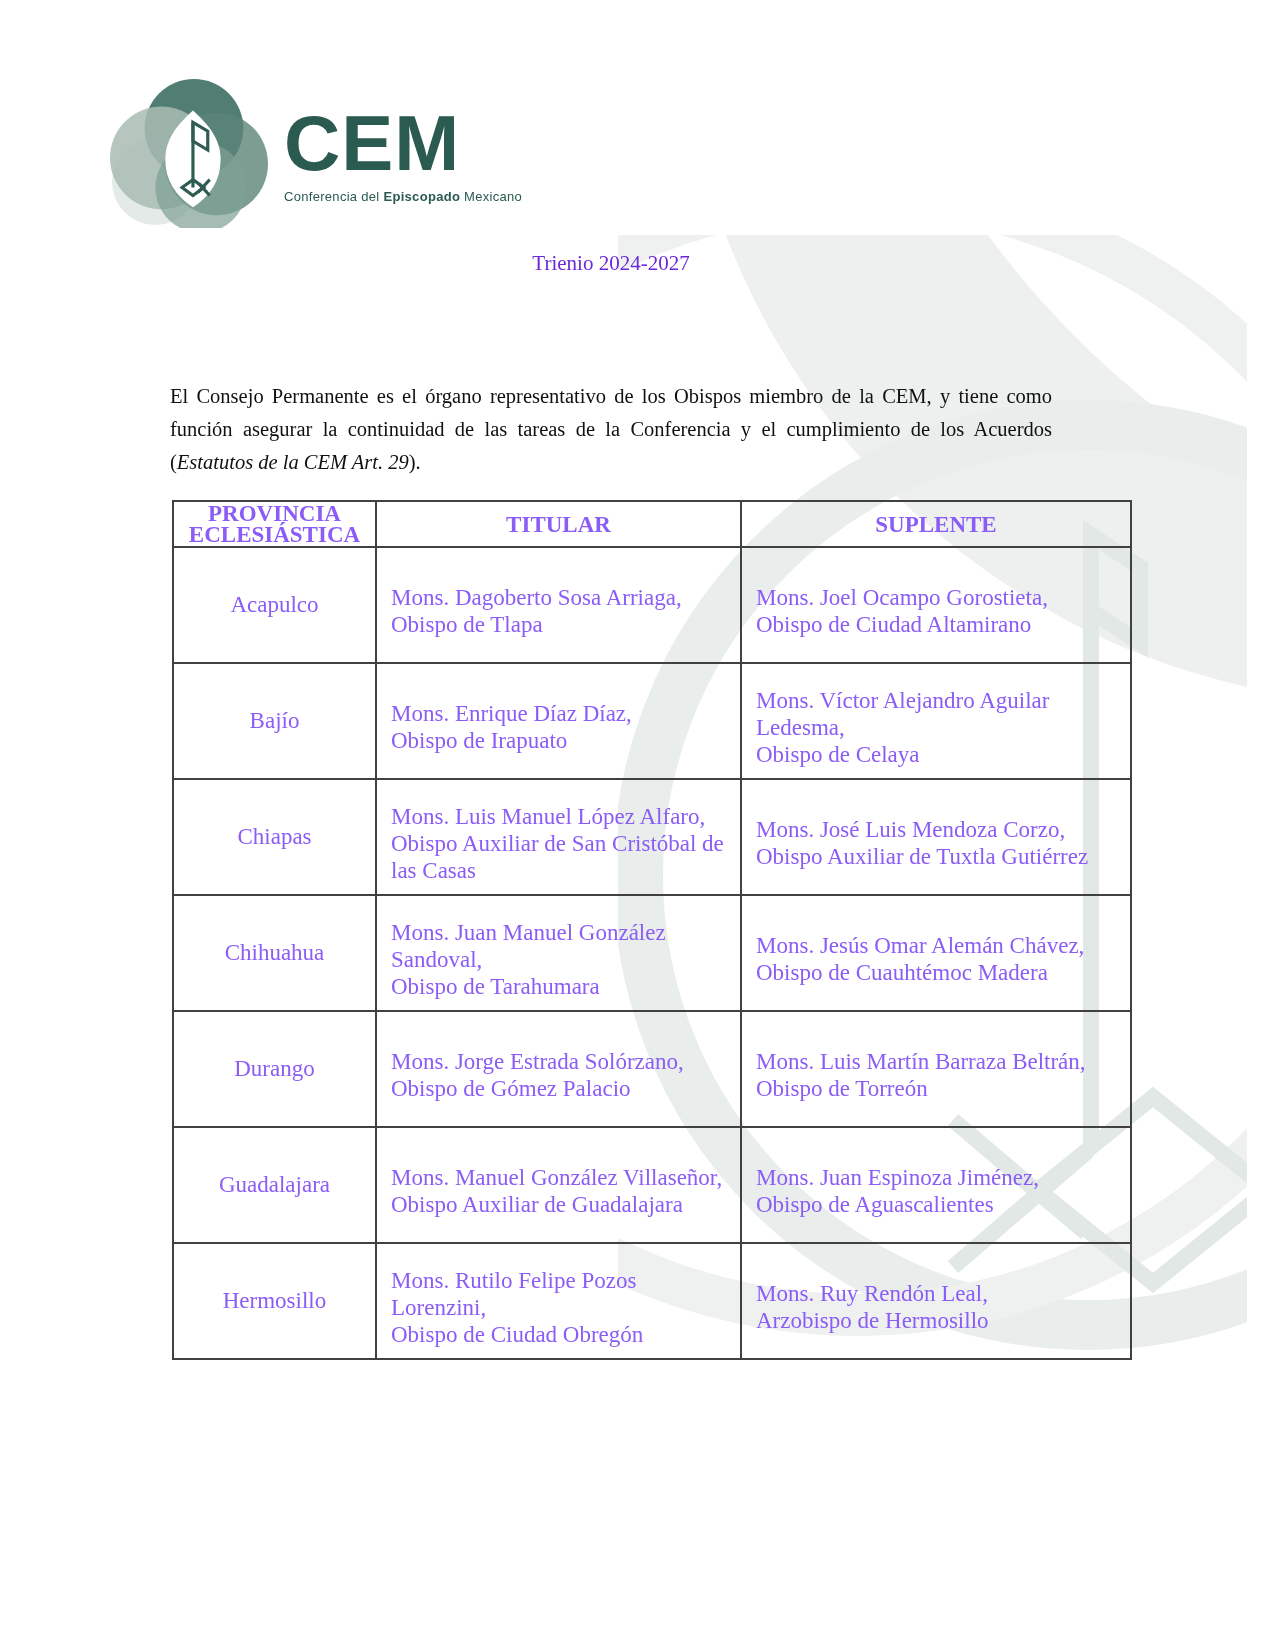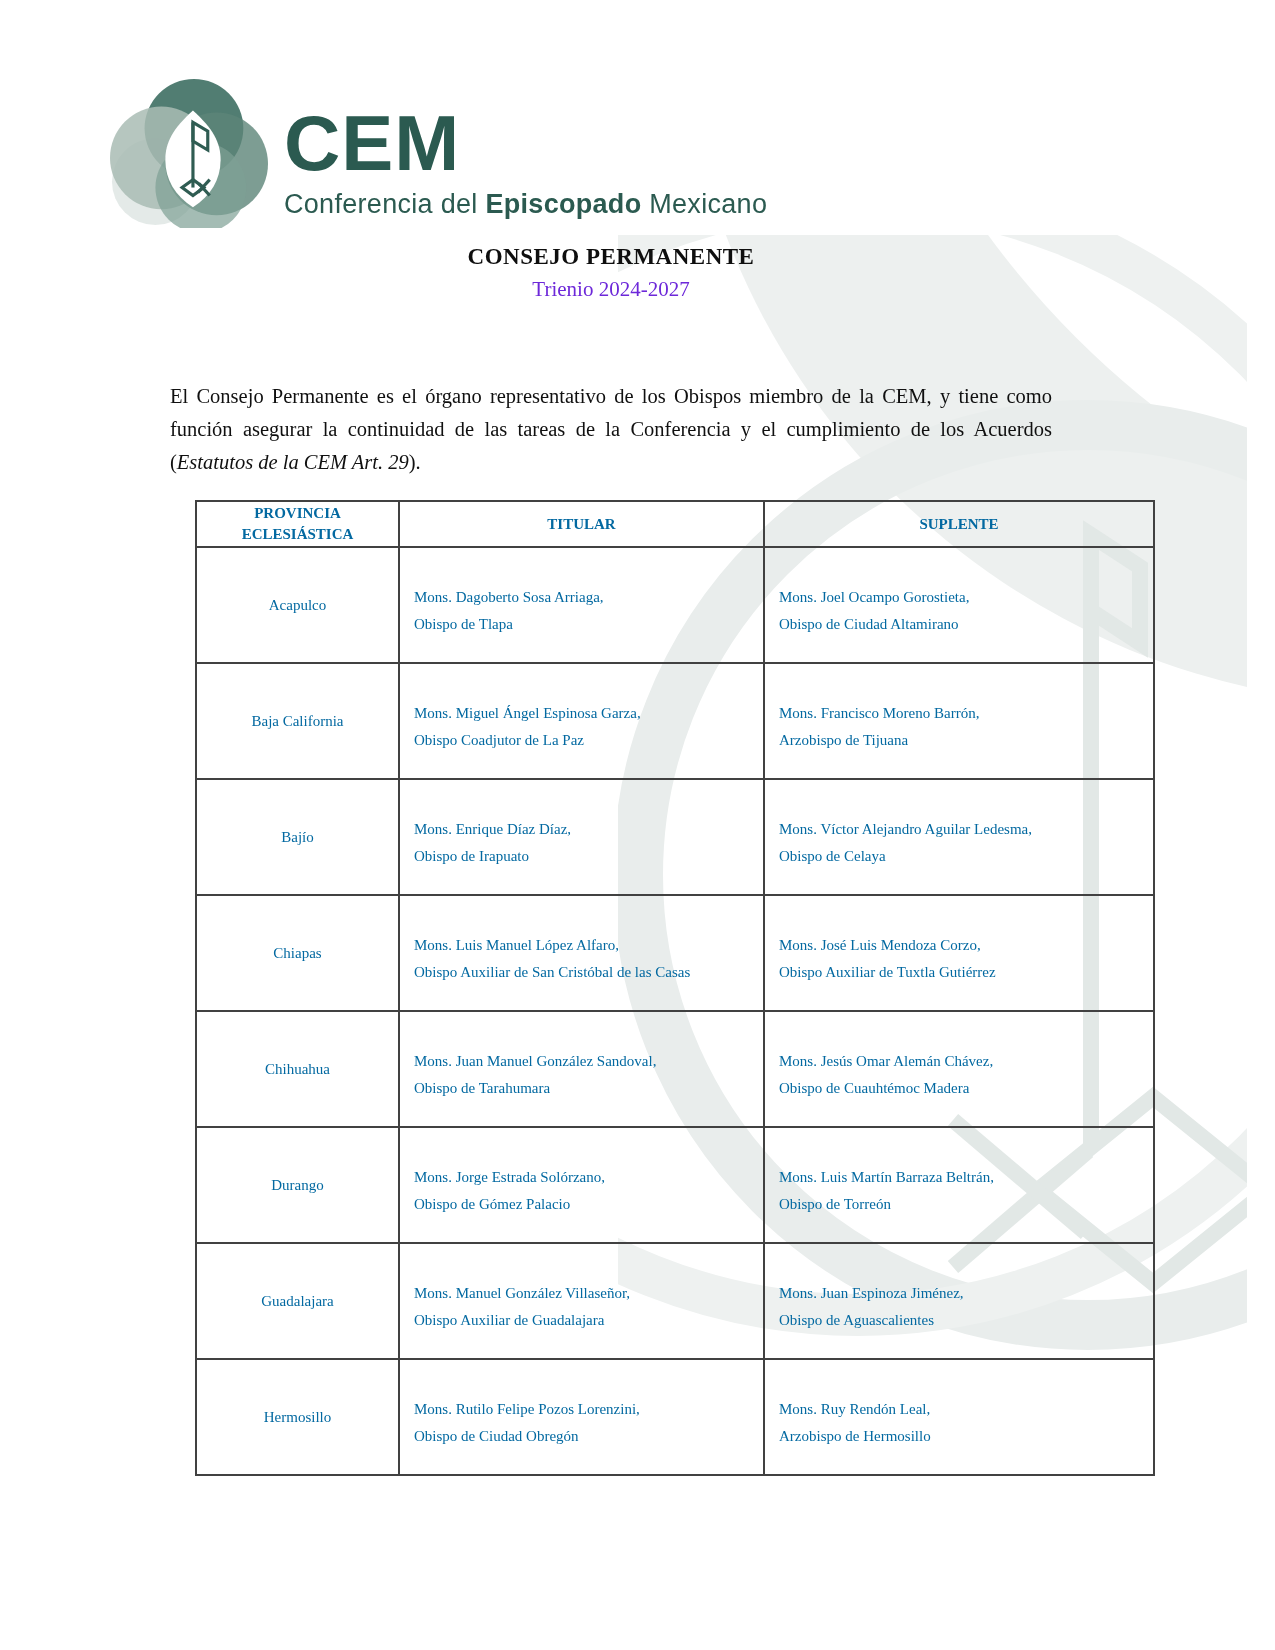--- a/index.html
+++ b/index.html
@@ -7,36 +7,36 @@
   .page{position:relative;width:1247px;height:1650px;overflow:hidden;background:#fff;}
 
   
   .watermark{position:absolute;left:618px;top:235px;width:657px;height:1215px;pointer-events:none;}
 
   
   .logo-block{position:absolute;left:110px;top:76px;display:flex;align-items:flex-start;}
   .logo-mark{width:158px;height:152px;flex:0 0 auto;}
   .logo-text{margin-left:16px;font-family:"Liberation Sans", sans-serif;}
   .logo-acronym{font-size:78px;font-weight:bold;letter-spacing:1px;line-height:1;margin-top:28px;color:#2b5a50;}
-  .logo-tagline{font-size:27px;letter-spacing:.3px;color:#2b5a50;margin-top:7px;}
+  .logo-tagline{font-size:13px;letter-spacing:.3px;color:#2b5a50;margin-top:7px;}
   .logo-tagline .b{font-weight:bold;}
 
   
   .doc-head{position:absolute;left:170px;top:244px;width:882px;text-align:center;}
   .doc-title{font-size:23px;font-weight:bold;letter-spacing:.5px;color:#0e0e0e;}
   .doc-subtitle{font-size:21px;margin-top:7px;color:#6d28d9;}
 
   
   .intro{position:absolute;left:170px;top:336px;width:882px;font-size:20.5px;line-height:33px;
          text-align:justify;color:#101010;margin-top:44px;}
   .intro .it{font-style:italic;}
 
   
-  table.provinces{position:absolute;left:195px;top:500px;width:958px;border-collapse:collapse;
-                  table-layout:fixed;font-size:15px;color:#0369a1;background:transparent;}
+  table.provinces{position:absolute;left:172px;top:500px;width:958px;border-collapse:collapse;
+                  table-layout:fixed;font-size:23px;color:#8b5cf6;background:transparent;}
   table.provinces th, table.provinces td{border:2px solid #414141;background:transparent;}
   table.provinces th{font-weight:bold;text-align:center;vertical-align:middle;
                      height:41px;line-height:21px;padding:1px 4px;}
   tr.data-row{height:116px;}
   td.province{ text-align:center;vertical-align:middle;padding:20px 8px;}
   td.person{ text-align:left;vertical-align:middle;padding:18px 12px 6px 14px;line-height:27px;}
 </style>
 </head>
 <body>
 
@@ -72,21 +72,20 @@
         <path d="M 101 104 L 89 117"></path>
       </g>
     </svg>
     <div class="logo-text">
       <div class="logo-acronym">CEM</div>
       <div class="logo-tagline"><span>Conferencia del </span><span class="b">Episcopado</span><span> Mexicano</span></div>
     </div>
   </div>
 
   <div class="doc-head">
-    <div class="doc-title">CONSEJO PERMANENTE</div>
     <div class="doc-subtitle">Trienio 2024-2027</div>
   </div>
 
   <p class="intro"><span>El Consejo Permanente es el órgano representativo de los Obispos miembro de la CEM, y tiene como función asegurar la continuidad de las tareas de la Conferencia y el cumplimiento de los Acuerdos (</span><span class="it">Estatutos de la CEM Art. 29</span><span>).</span></p>
 
   <table class="provinces">
     <colgroup>
       <col style="width:203px">
       <col style="width:365px">
       <col style="width:390px">
@@ -98,25 +97,20 @@
         <th>SUPLENTE</th>
       </tr>
     </thead>
     <tbody>
     <tr class="data-row">
       <td class="province">Acapulco</td>
       <td class="person"><span>Mons. Dagoberto Sosa Arriaga,</span><br><span>Obispo de Tlapa</span></td>
       <td class="person"><span>Mons. Joel Ocampo Gorostieta,</span><br><span>Obispo de Ciudad Altamirano</span></td>
     </tr>
 
-    <tr class="data-row">
-      <td class="province">Baja California</td>
-      <td class="person"><span>Mons. Miguel Ángel Espinosa Garza,</span><br><span>Obispo Coadjutor de La Paz</span></td>
-      <td class="person"><span>Mons. Francisco Moreno Barrón,</span><br><span>Arzobispo de Tijuana</span></td>
-    </tr>
 
     <tr class="data-row">
       <td class="province">Bajío</td>
       <td class="person"><span>Mons. Enrique Díaz Díaz,</span><br><span>Obispo de Irapuato</span></td>
       <td class="person"><span>Mons. Víctor Alejandro Aguilar Ledesma,</span><br><span>Obispo de Celaya</span></td>
     </tr>
 
     <tr class="data-row">
       <td class="province">Chiapas</td>
       <td class="person"><span>Mons. Luis Manuel López Alfaro,</span><br><span>Obispo Auxiliar de San Cristóbal de las Casas</span></td>

